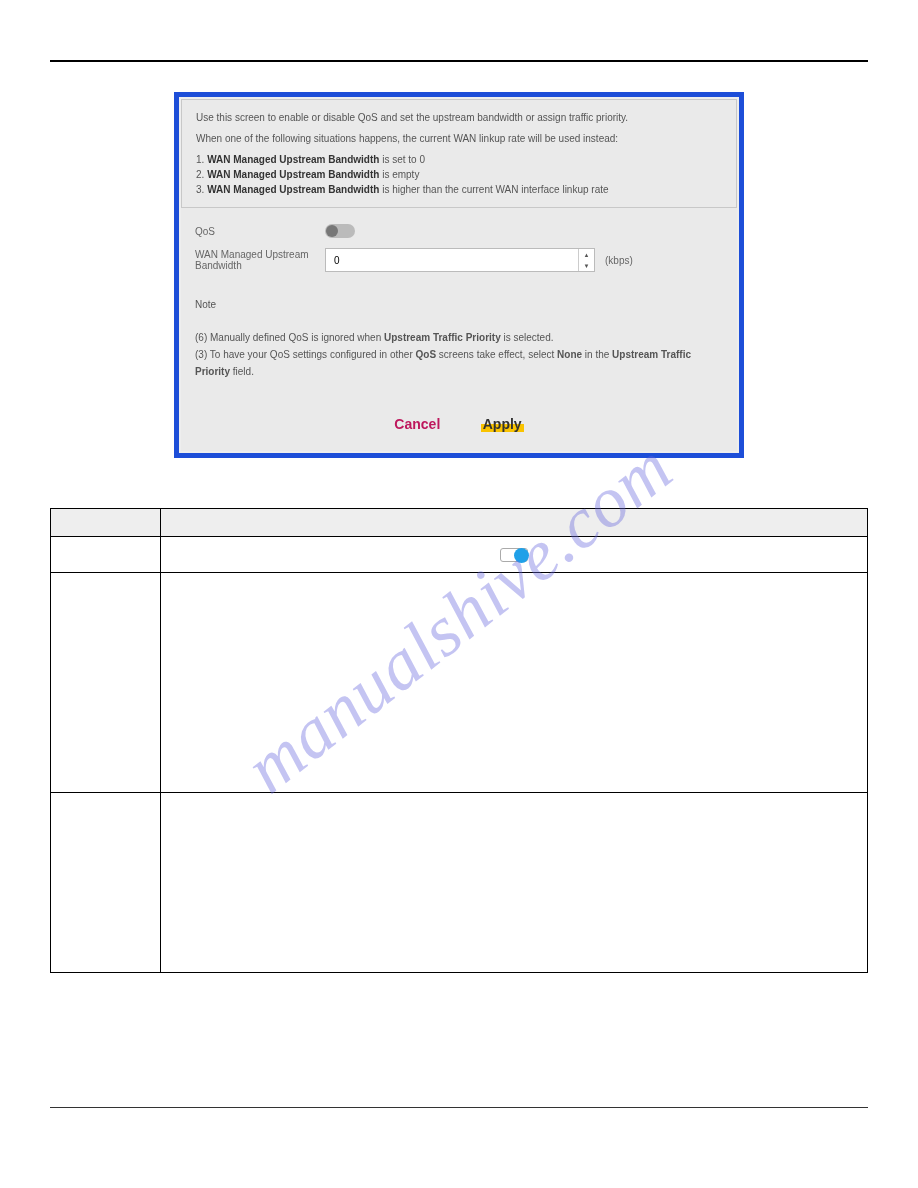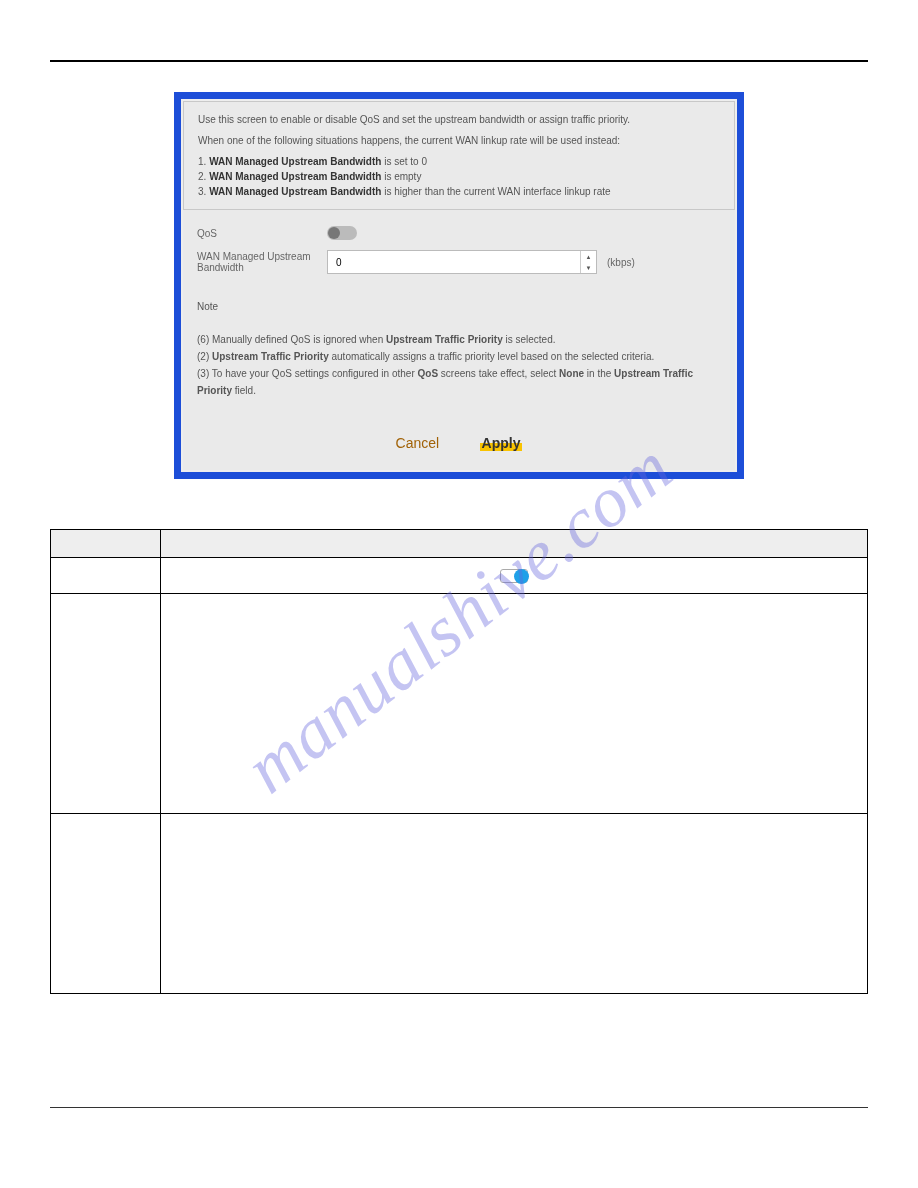--- a/index.html
+++ b/index.html
@@ -18,21 +18,21 @@
     .bottom-rule {
       position: absolute;
       left: 50px;
       right: 50px;
       bottom: 80px;
       border-top: 1px solid #333;
     }
     .screenshot-panel {
       width: 570px;
       margin: 30px auto 50px;
-      border: 7px solid #1d4ed8;
+      border: 5px solid #1d4ed8;
       background: #eee;
       padding: 2px;
     }
     .info-box {
       border: 1px solid #c8c8c8;
       background: #eaeaea;
       padding: 10px 14px;
       font-size: 10px;
       color: #555;
       line-height: 1.5;
@@ -82,21 +82,21 @@
       color: #555;
       line-height: 1.7;
     }
     .notes .note-label { margin-bottom: 16px; }
     .btn-row {
       background: #eaeaea;
       text-align: center;
       padding: 16px 0 18px;
     }
     .btn-cancel {
-      color: #a16207; font-size: 14px; font-weight: normal; margin-right: 36px;
+      color: #be185d; font-size: 14px; font-weight: bold; margin-right: 36px;
       background: none; border: none; cursor: pointer;
     }
     .btn-apply {
       color: #333; font-size: 14px; font-weight: bold;
       background: linear-gradient(to top, #f9c300 50%, transparent 50%);
       border: none; cursor: pointer; padding: 0 2px; margin-top: 6px;
     }
     .desc-table {
       width: 100%;
       border-collapse: collapse;
@@ -173,23 +173,20 @@
       <span class="unit">(kbps)</span>
     </div>
   </div>
 
   <div class="notes">
     <div class="note-label">Note</div>
     <div>
       <span>(6) Manually defined QoS is ignored when </span><strong>Upstream Traffic Priority</strong><span> is selected.</span>
     </div>
     <div>
-      <span>(2) </span><strong>Upstream Traffic Priority</strong><span> automatically assigns a traffic priority level based on the selected criteria.</span>
-    </div>
-    <div>
       <span>(3) To have your QoS settings configured in other </span><strong>QoS</strong><span> screens take effect, select </span><strong>None</strong><span> in the </span><strong>Upstream Traffic Priority</strong><span> field.</span>
     </div>
   </div>
 
   <div class="btn-row">
     <button class="btn-cancel">Cancel</button>
     <button class="btn-apply">Apply</button>
   </div>
 </div>
 

